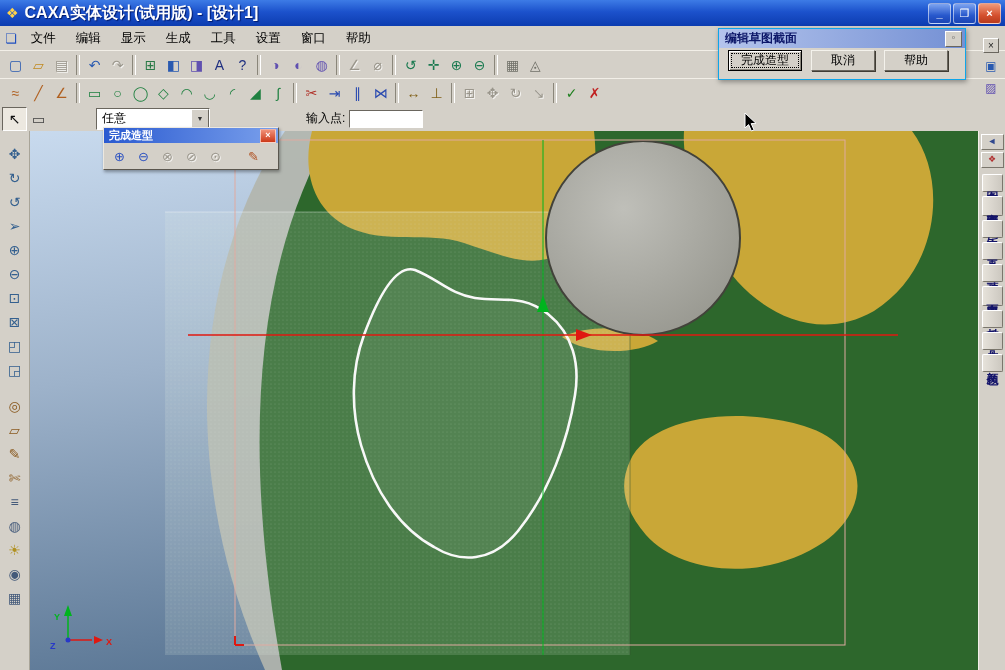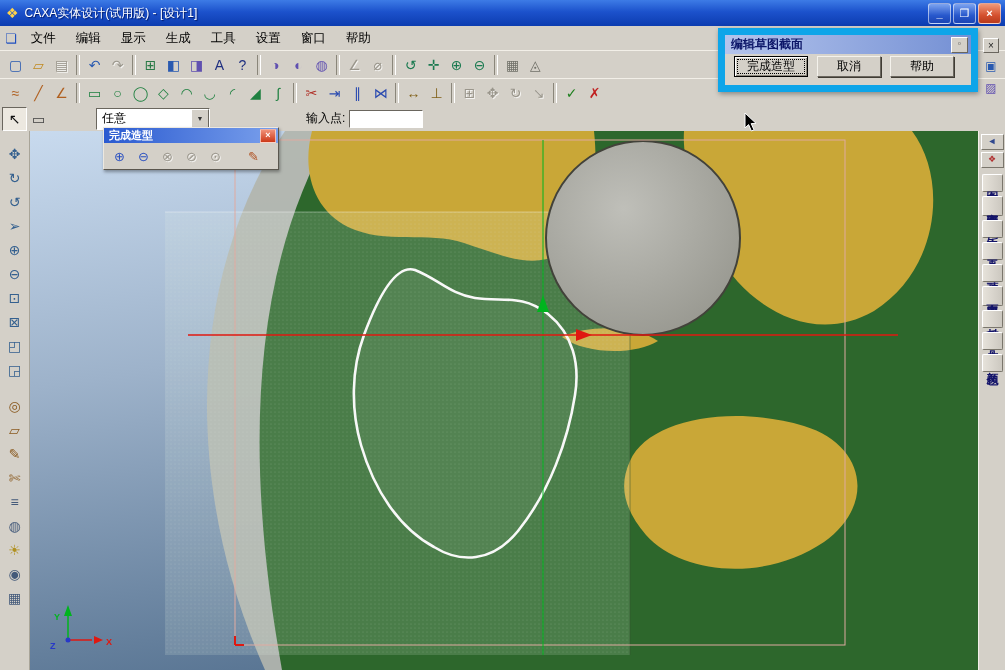--- a/index.html
+++ b/index.html
@@ -5,21 +5,21 @@
   html,body{margin:0;padding:0;}
   body{width:1005px;height:670px;overflow:hidden;background:#d4d0c8;
        font-family:"Liberation Sans","DejaVu Sans",sans-serif;font-size:12px;color:#000;}
   .app{position:relative;width:1005px;height:670px;overflow:hidden;background:#d4d0c8;}
 
   
   .titlebar{position:absolute;top:0;left:0;right:0;height:26px;
     background:linear-gradient(180deg,#3d7be6 0%,#1c52cc 45%,#0c3cb0 100%);
     display:flex;align-items:center;padding:0 4px 0 6px;gap:6px;}
   .app-icon{font-size:14px;color:#ffd24a;line-height:1;}
-  .title-text{color:#fff;font-weight:normal;font-size:12px;text-shadow:1px 1px 1px #001a6a;}
+  .title-text{color:#fff;font-weight:bold;font-size:16px;text-shadow:1px 1px 1px #001a6a;}
   .win-controls{margin-left:auto;display:flex;gap:2px;}
   .winbtn{width:21px;height:19px;border-radius:3px;border:1px solid rgba(255,255,255,.55);
     background:linear-gradient(#7da4f0,#2858cc 60%,#1a44b4);color:#fff;font-size:11px;font-weight:bold;
     display:flex;align-items:center;justify-content:center;line-height:1;}
   .winbtn.close{background:linear-gradient(#f09a7a,#d4502e 60%,#b83a1c);}
 
   
   .menubar{position:absolute;top:26px;left:0;right:0;height:24px;background:#d4d0c8;
     display:flex;align-items:center;padding-left:5px;border-bottom:1px solid #b8b4a8;}
   .child-icon{font-size:13px;color:#2050c0;margin-right:4px;}
@@ -82,21 +82,21 @@
     border:1px solid;border-color:#ece8e0 #5a564e #5a564e #ece8e0;box-shadow:1px 2px 3px rgba(0,0,0,.35);}
   .booltb-title{height:15px;background:linear-gradient(90deg,#2a5ad0,#7aa0ec);color:#fff;
     font-size:11px;font-weight:bold;display:flex;align-items:center;padding:0 2px 0 5px;}
   .booltb-close{margin-left:auto;width:14px;height:12px;background:linear-gradient(#f09078,#cc3818);
     color:#fff;font-size:9px;line-height:11px;text-align:center;border:1px solid rgba(255,255,255,.6);}
   .booltb-body{display:flex;align-items:center;gap:1px;padding:3px 4px;}
   .booltb-body .tbtn{width:23px;height:20px;font-size:13px;}
 
   
   .dialog{position:absolute;left:718px;top:28px;width:246px;background:#d7d3cb;z-index:150;
-    border:7px solid #0ea5e9;box-shadow:1px 2px 5px rgba(0,0,0,.35);font-family:Liberation Mono, monospace;}
+    border:1px solid #0ea5e9;box-shadow:1px 2px 5px rgba(0,0,0,.35);font-family:Liberation Mono, monospace;}
   .dialog-title{height:19px;background:linear-gradient(90deg,#b4c4ec,#7490d4);display:flex;
     align-items:center;padding:0 3px 0 6px;font-size:12px;font-weight:bold;color:#0c1668;}
   .dialog-roll{margin-left:auto;width:15px;height:14px;background:#d4d0c8;border:1px solid;
     border-color:#fff #6a665e #6a665e #fff;font-size:8px;line-height:12px;text-align:center;color:#333;}
   .dialog-msg{padding:8px 8px 6px;font-size:12px;}
   .dialog-buttons{display:flex;gap:9px;padding:2px 9px 8px;}
   .btn{min-width:64px;height:21px;background:#d4d0c8;font-size:12px;padding:0 12px;
     border:1px solid;border-color:#f4f2ec #6a665e #6a665e #f4f2ec;box-shadow:1px 1px 0 #403c34;
     font-family:inherit;}
   .btn.default{border:1px solid #000;box-shadow:inset 1px 1px 0 #fff,inset -1px -1px 0 #8a867c;

